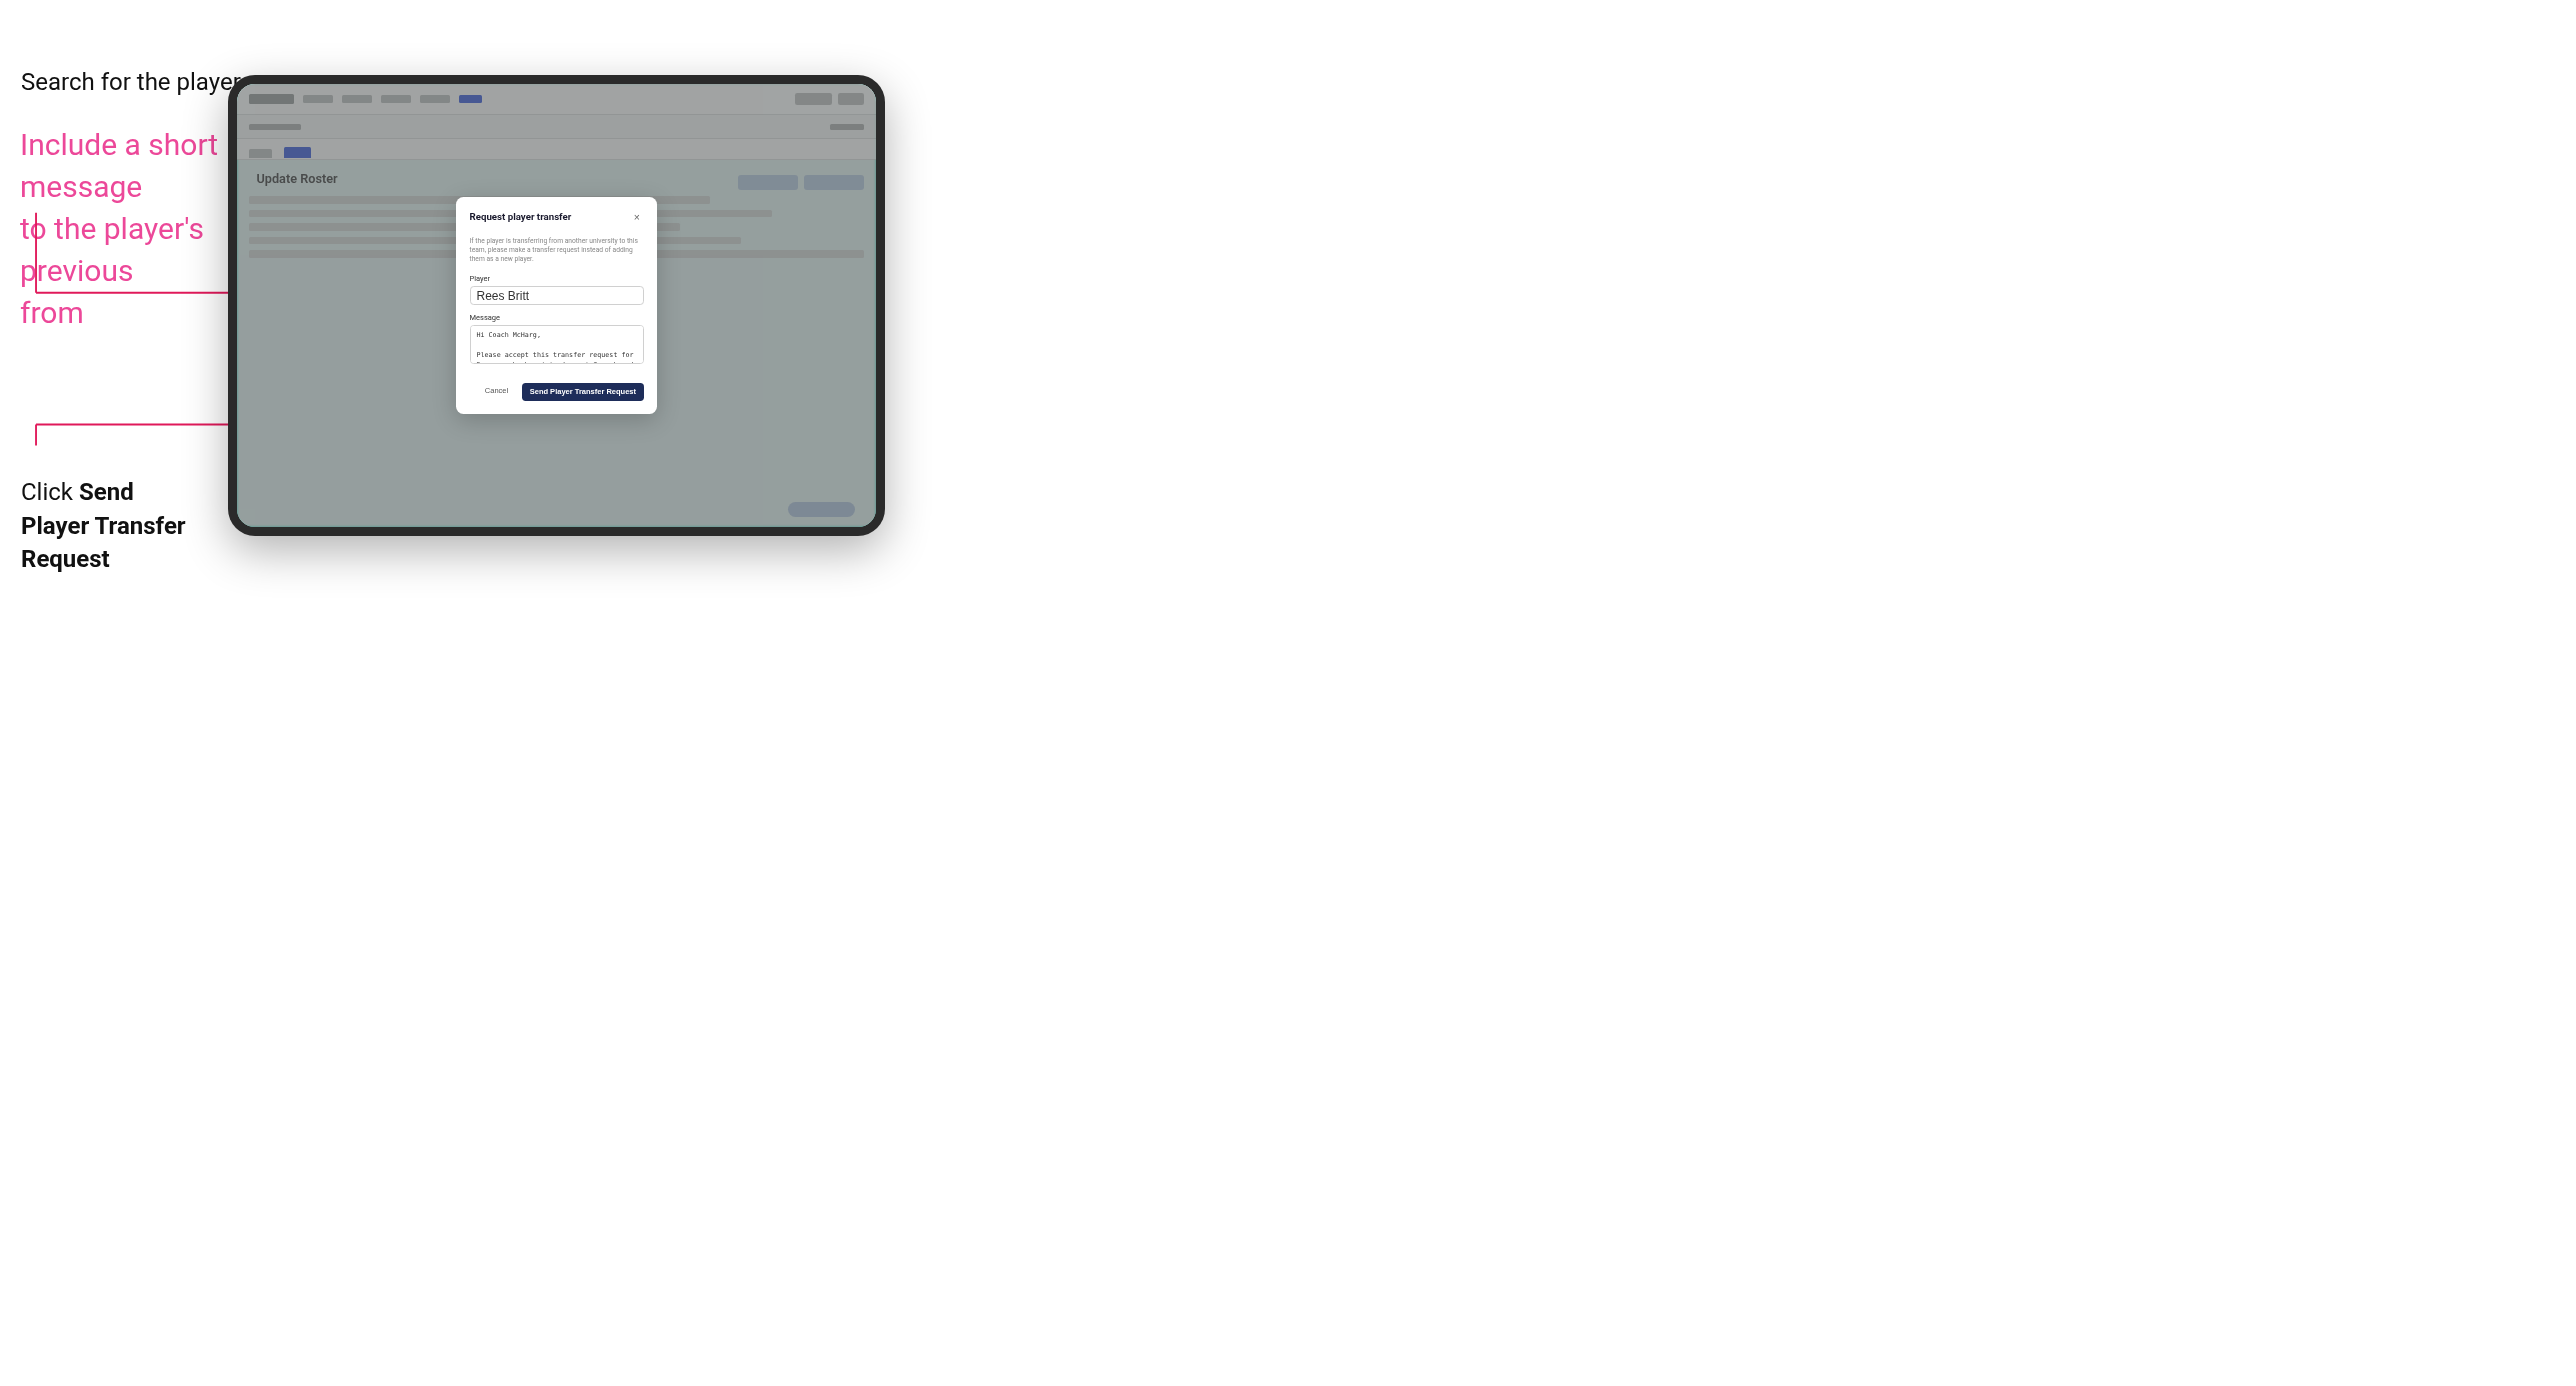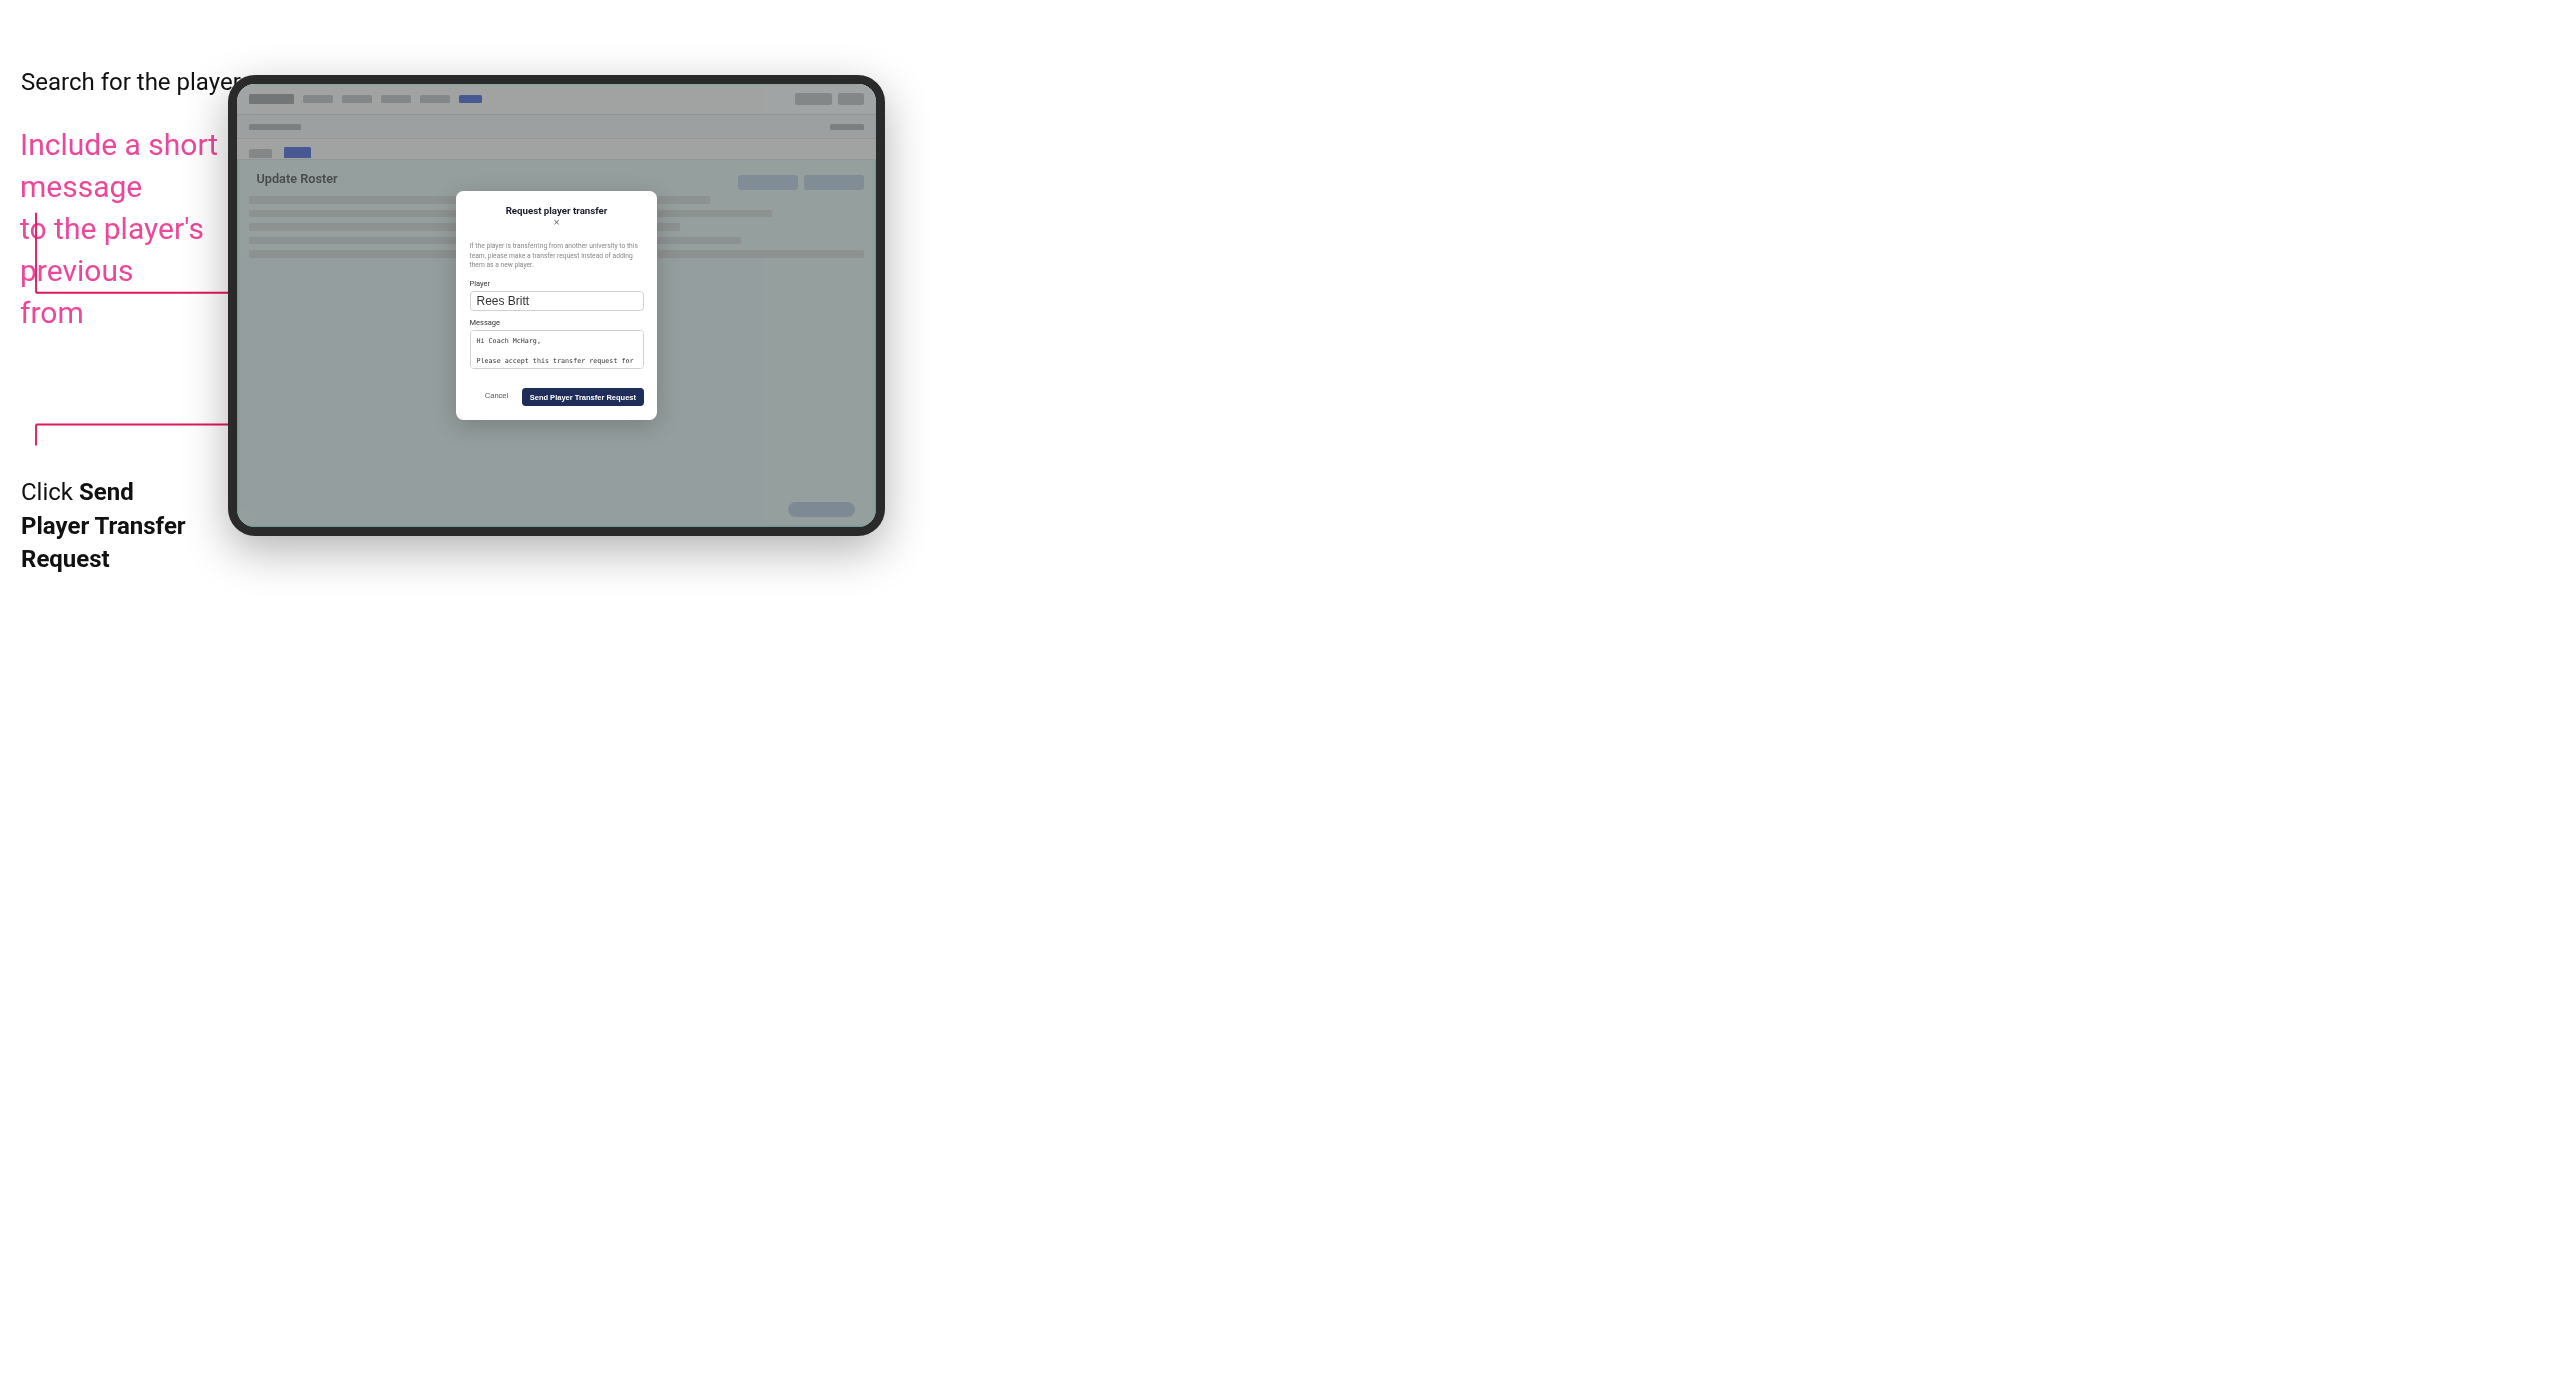--- a/index.html
+++ b/index.html
@@ -256,21 +256,20 @@
       padding: 13.5px;
       box-shadow: 0 6px 24px rgba(0,0,0,0.2);
       position: relative;
     }
 
     .modal-header {
       display: flex;
       justify-content: space-between;
       align-items: center;
       margin-bottom: 13px;
-      flex-direction: column;
     }
 
     .modal-title {
       font-size: 9.7px;
       font-weight: 700;
       color: #1a1a2e;
     }
 
     .modal-close {
       width: 13.5px;

